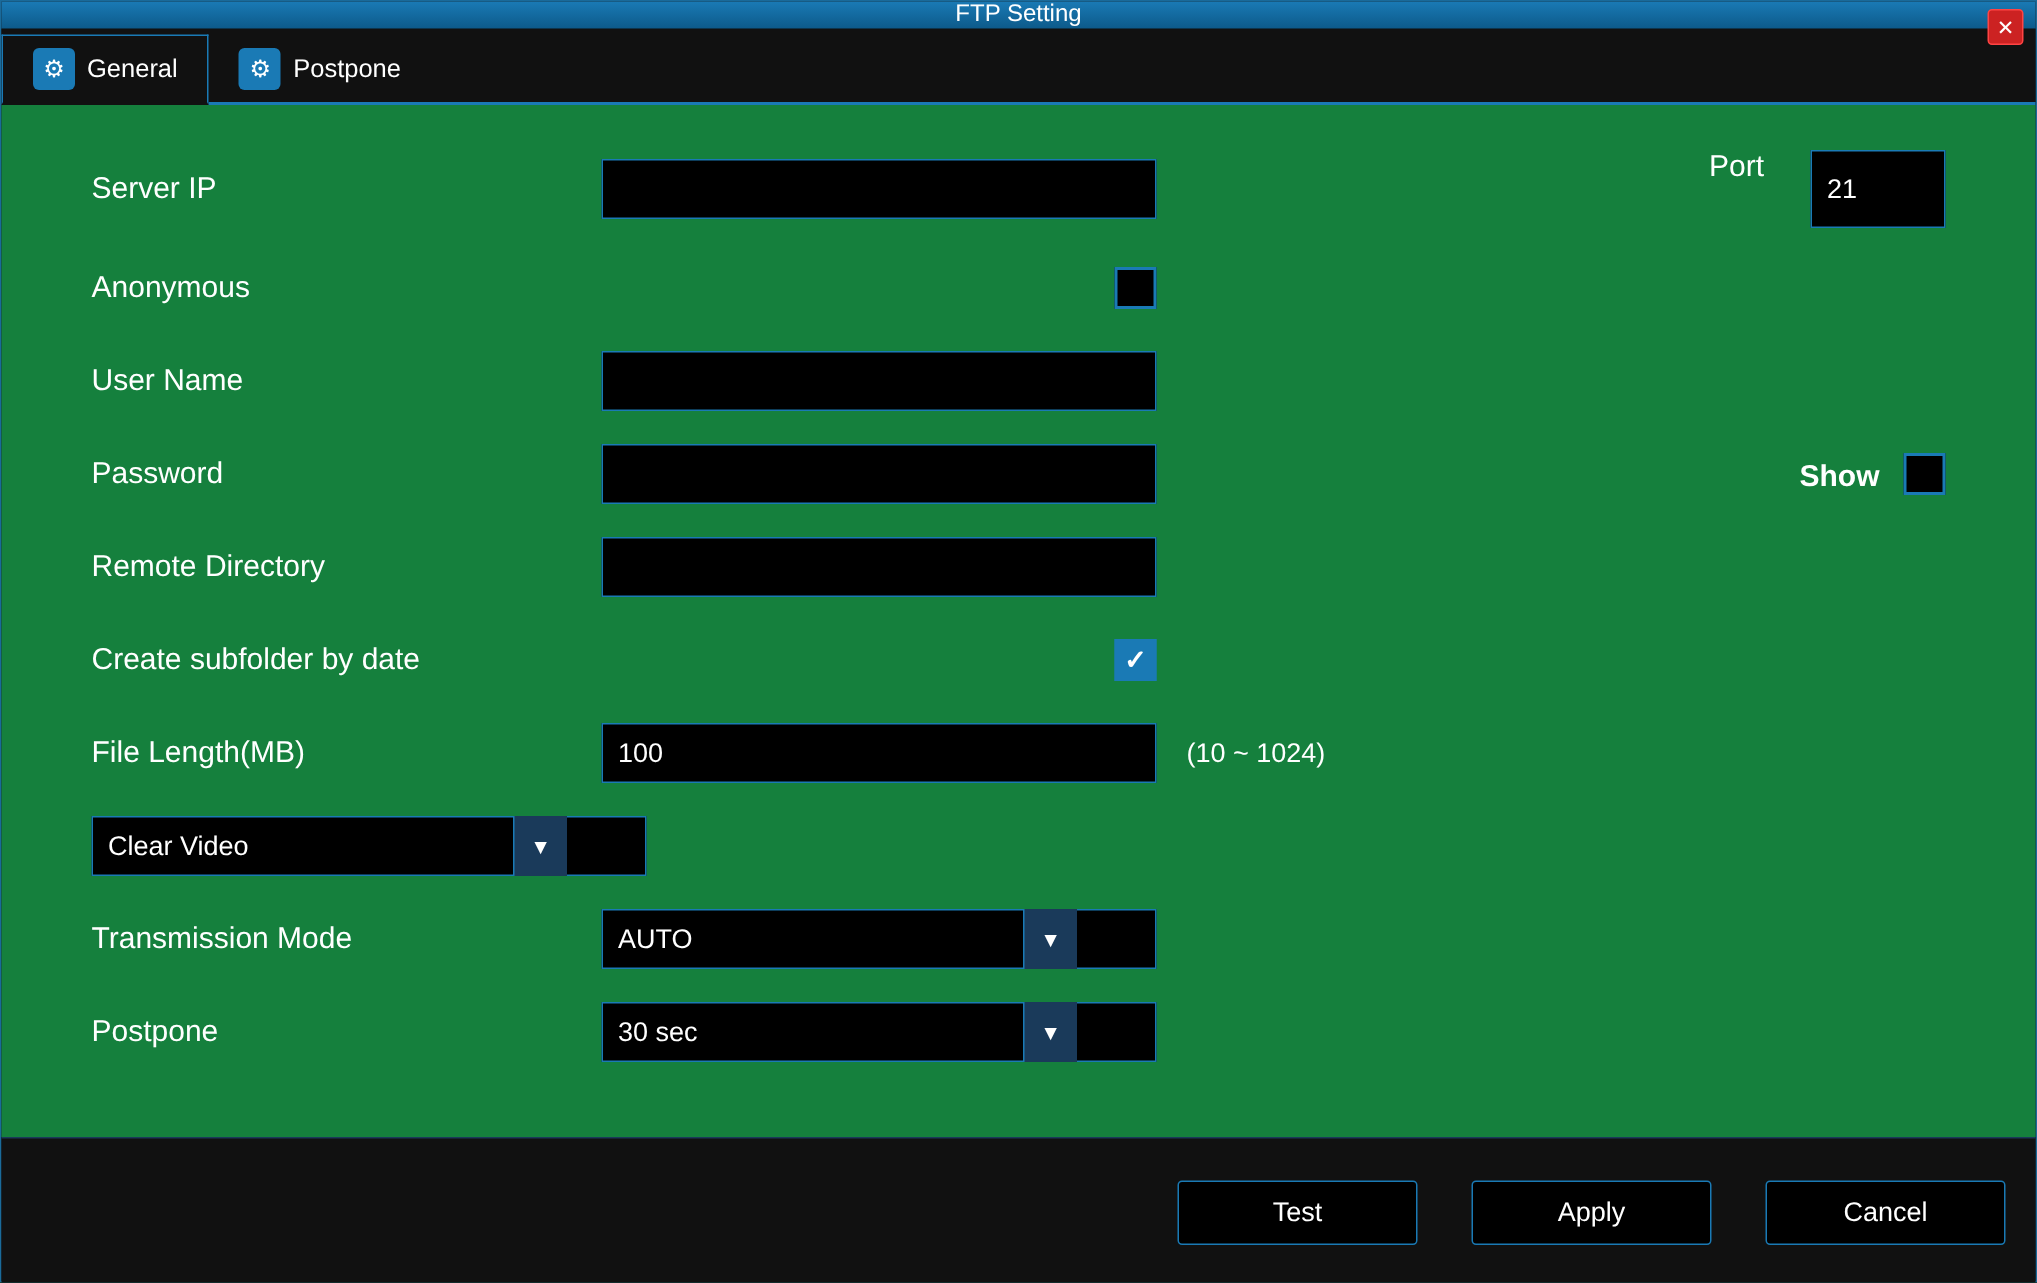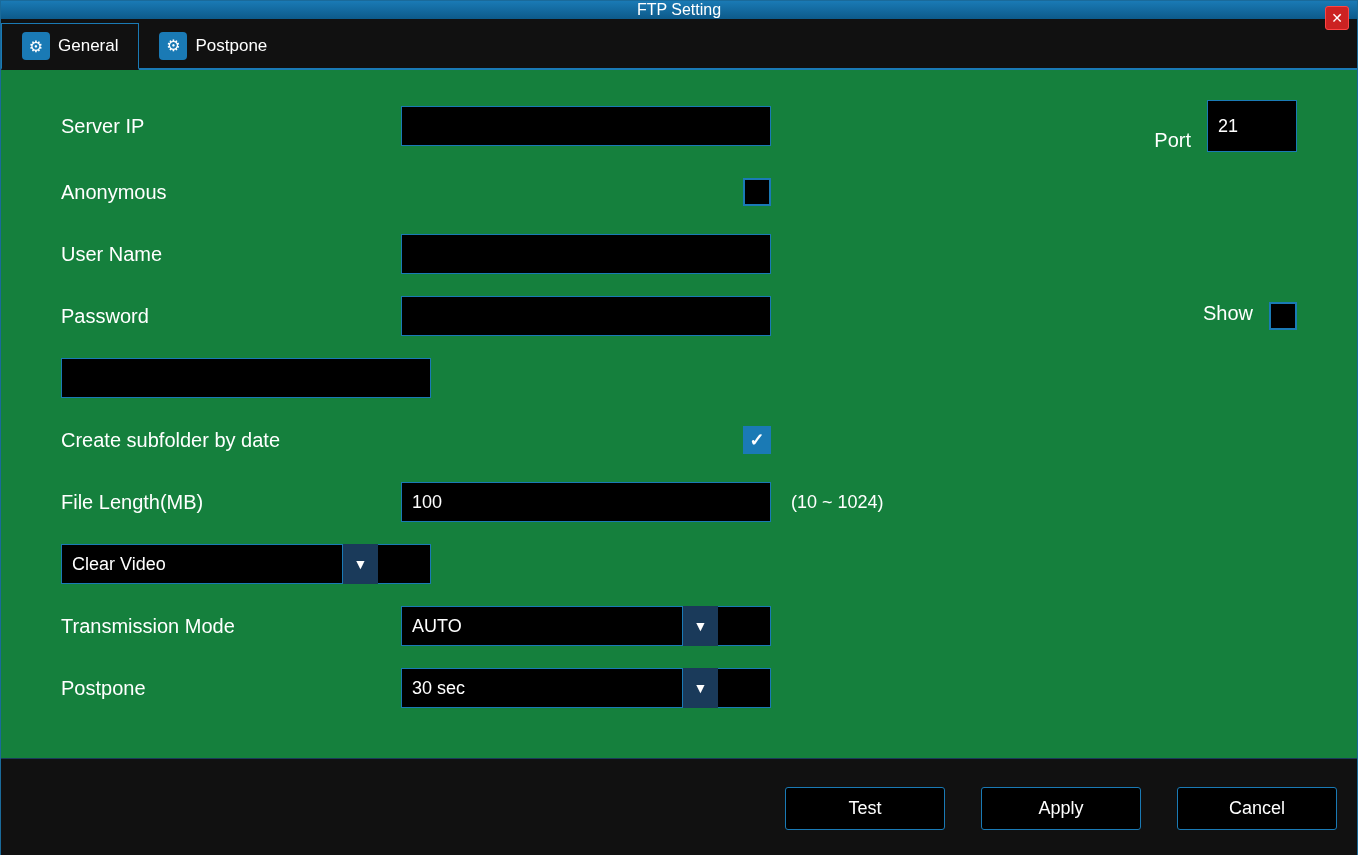--- a/index.html
+++ b/index.html
@@ -105,23 +105,23 @@
       border: 1.5px solid #1a7ab5;
       color: white;
       font-size: 18px;
       padding: 6px 10px;
       width: 370px;
       height: 40px;
       outline: none;
     }
     .port-group {
       display: flex;
-      align-items: flex-end;
+      align-items: flex-start;
       margin-left: auto;
-      gap: 16px;
+      gap: 31px;
     }
     .port-label {
       color: white;
       font-size: 20px;
     }
     .port-input {
       background: #000000;
       border: 1.5px solid #1a7ab5;
       color: white;
       font-size: 18px;
@@ -144,23 +144,24 @@
       background: #1a7ab5;
     }
     .custom-checkbox.checked::after {
       content: '✓';
       color: white;
       font-size: 18px;
       font-weight: bold;
     }
     .show-group {
       display: flex;
-      align-items: flex-start;
+      align-items: flex-end;
       margin-left: auto;
       gap: 16px;
+      font-weight: bold;
     }
     .show-label {
       color: white;
       font-size: 20px;
     }
     .range-hint {
       color: white;
       font-size: 18px;
       margin-left: 20px;
     }
@@ -262,20 +263,21 @@
     <div class="form-row">
       <span class="label">Password</span>
       <input class="input-field" type="password" value="" style="">
       <div class="show-group">
         <span class="show-label">Show</span>
         <div class="custom-checkbox"></div>
       </div>
     </div>
 
     <div class="form-row">
+      <span class="label">Remote Directory</span>
       <input class="input-field" type="text" value="" style="">
     </div>
 
     <div class="form-row">
       <span class="label">Create subfolder by date</span>
       <div style="width: 370px; display: flex; justify-content: flex-end;">
         <div class="custom-checkbox checked"></div>
       </div>
     </div>
 

